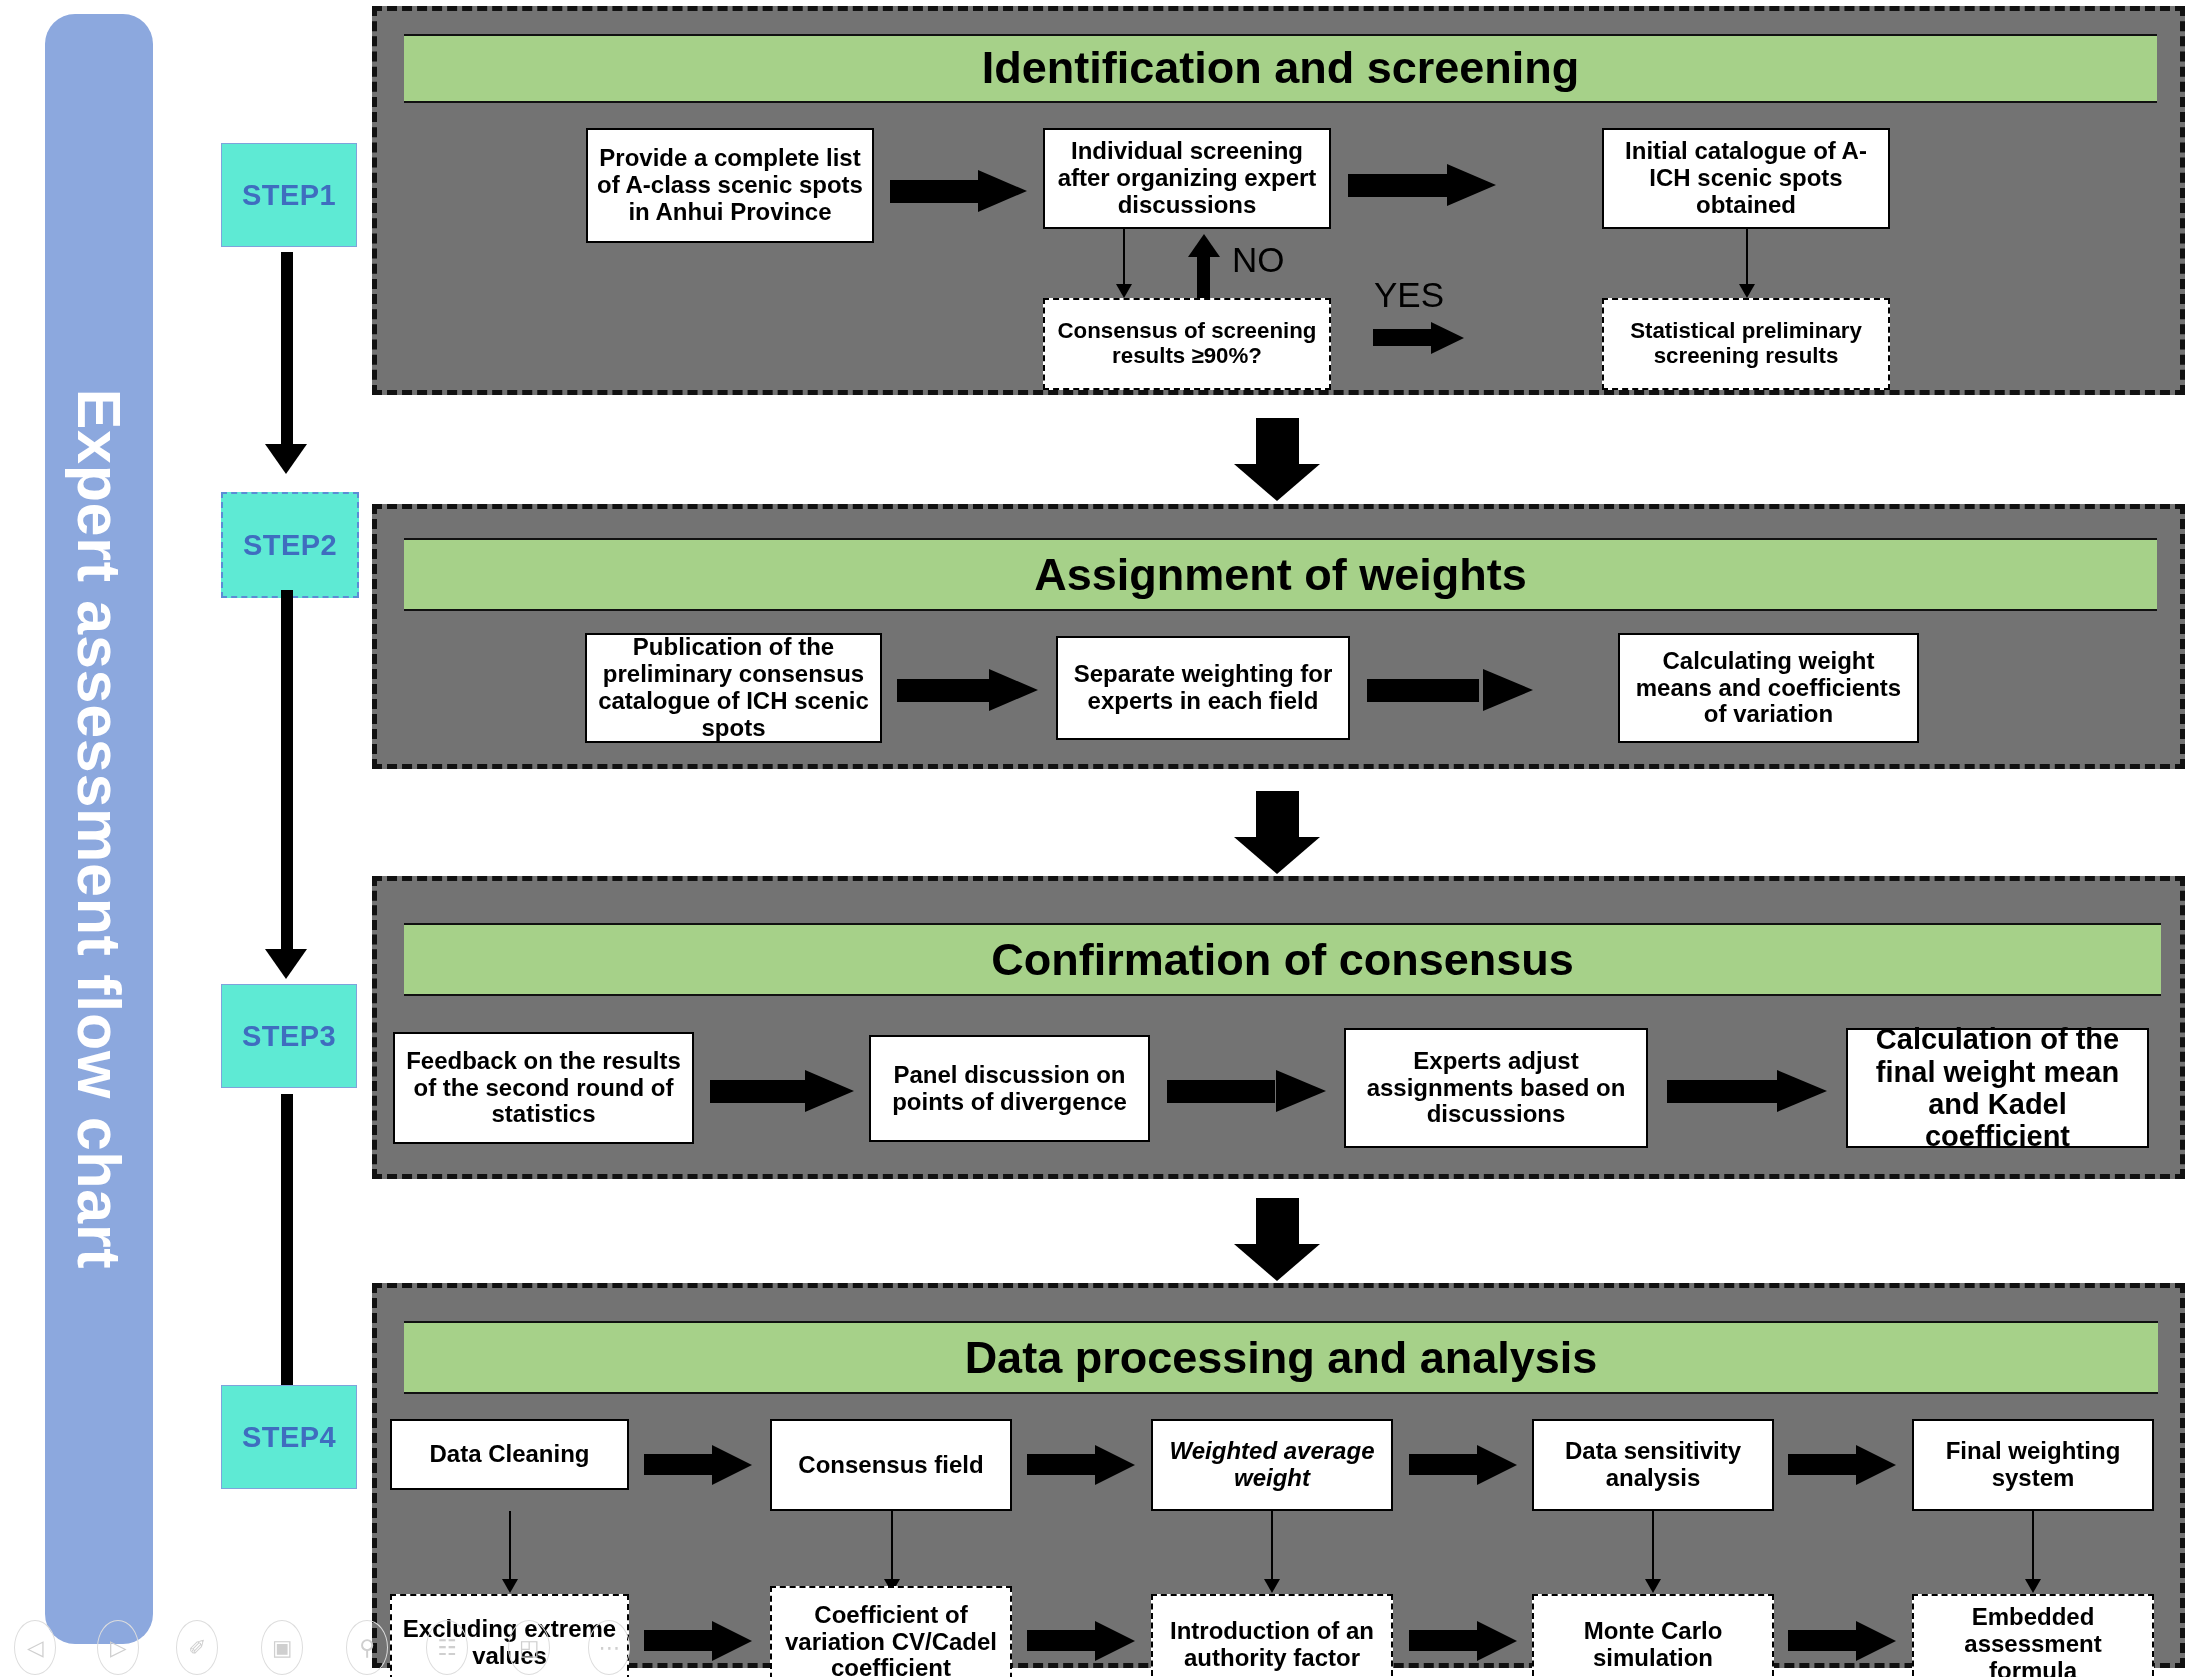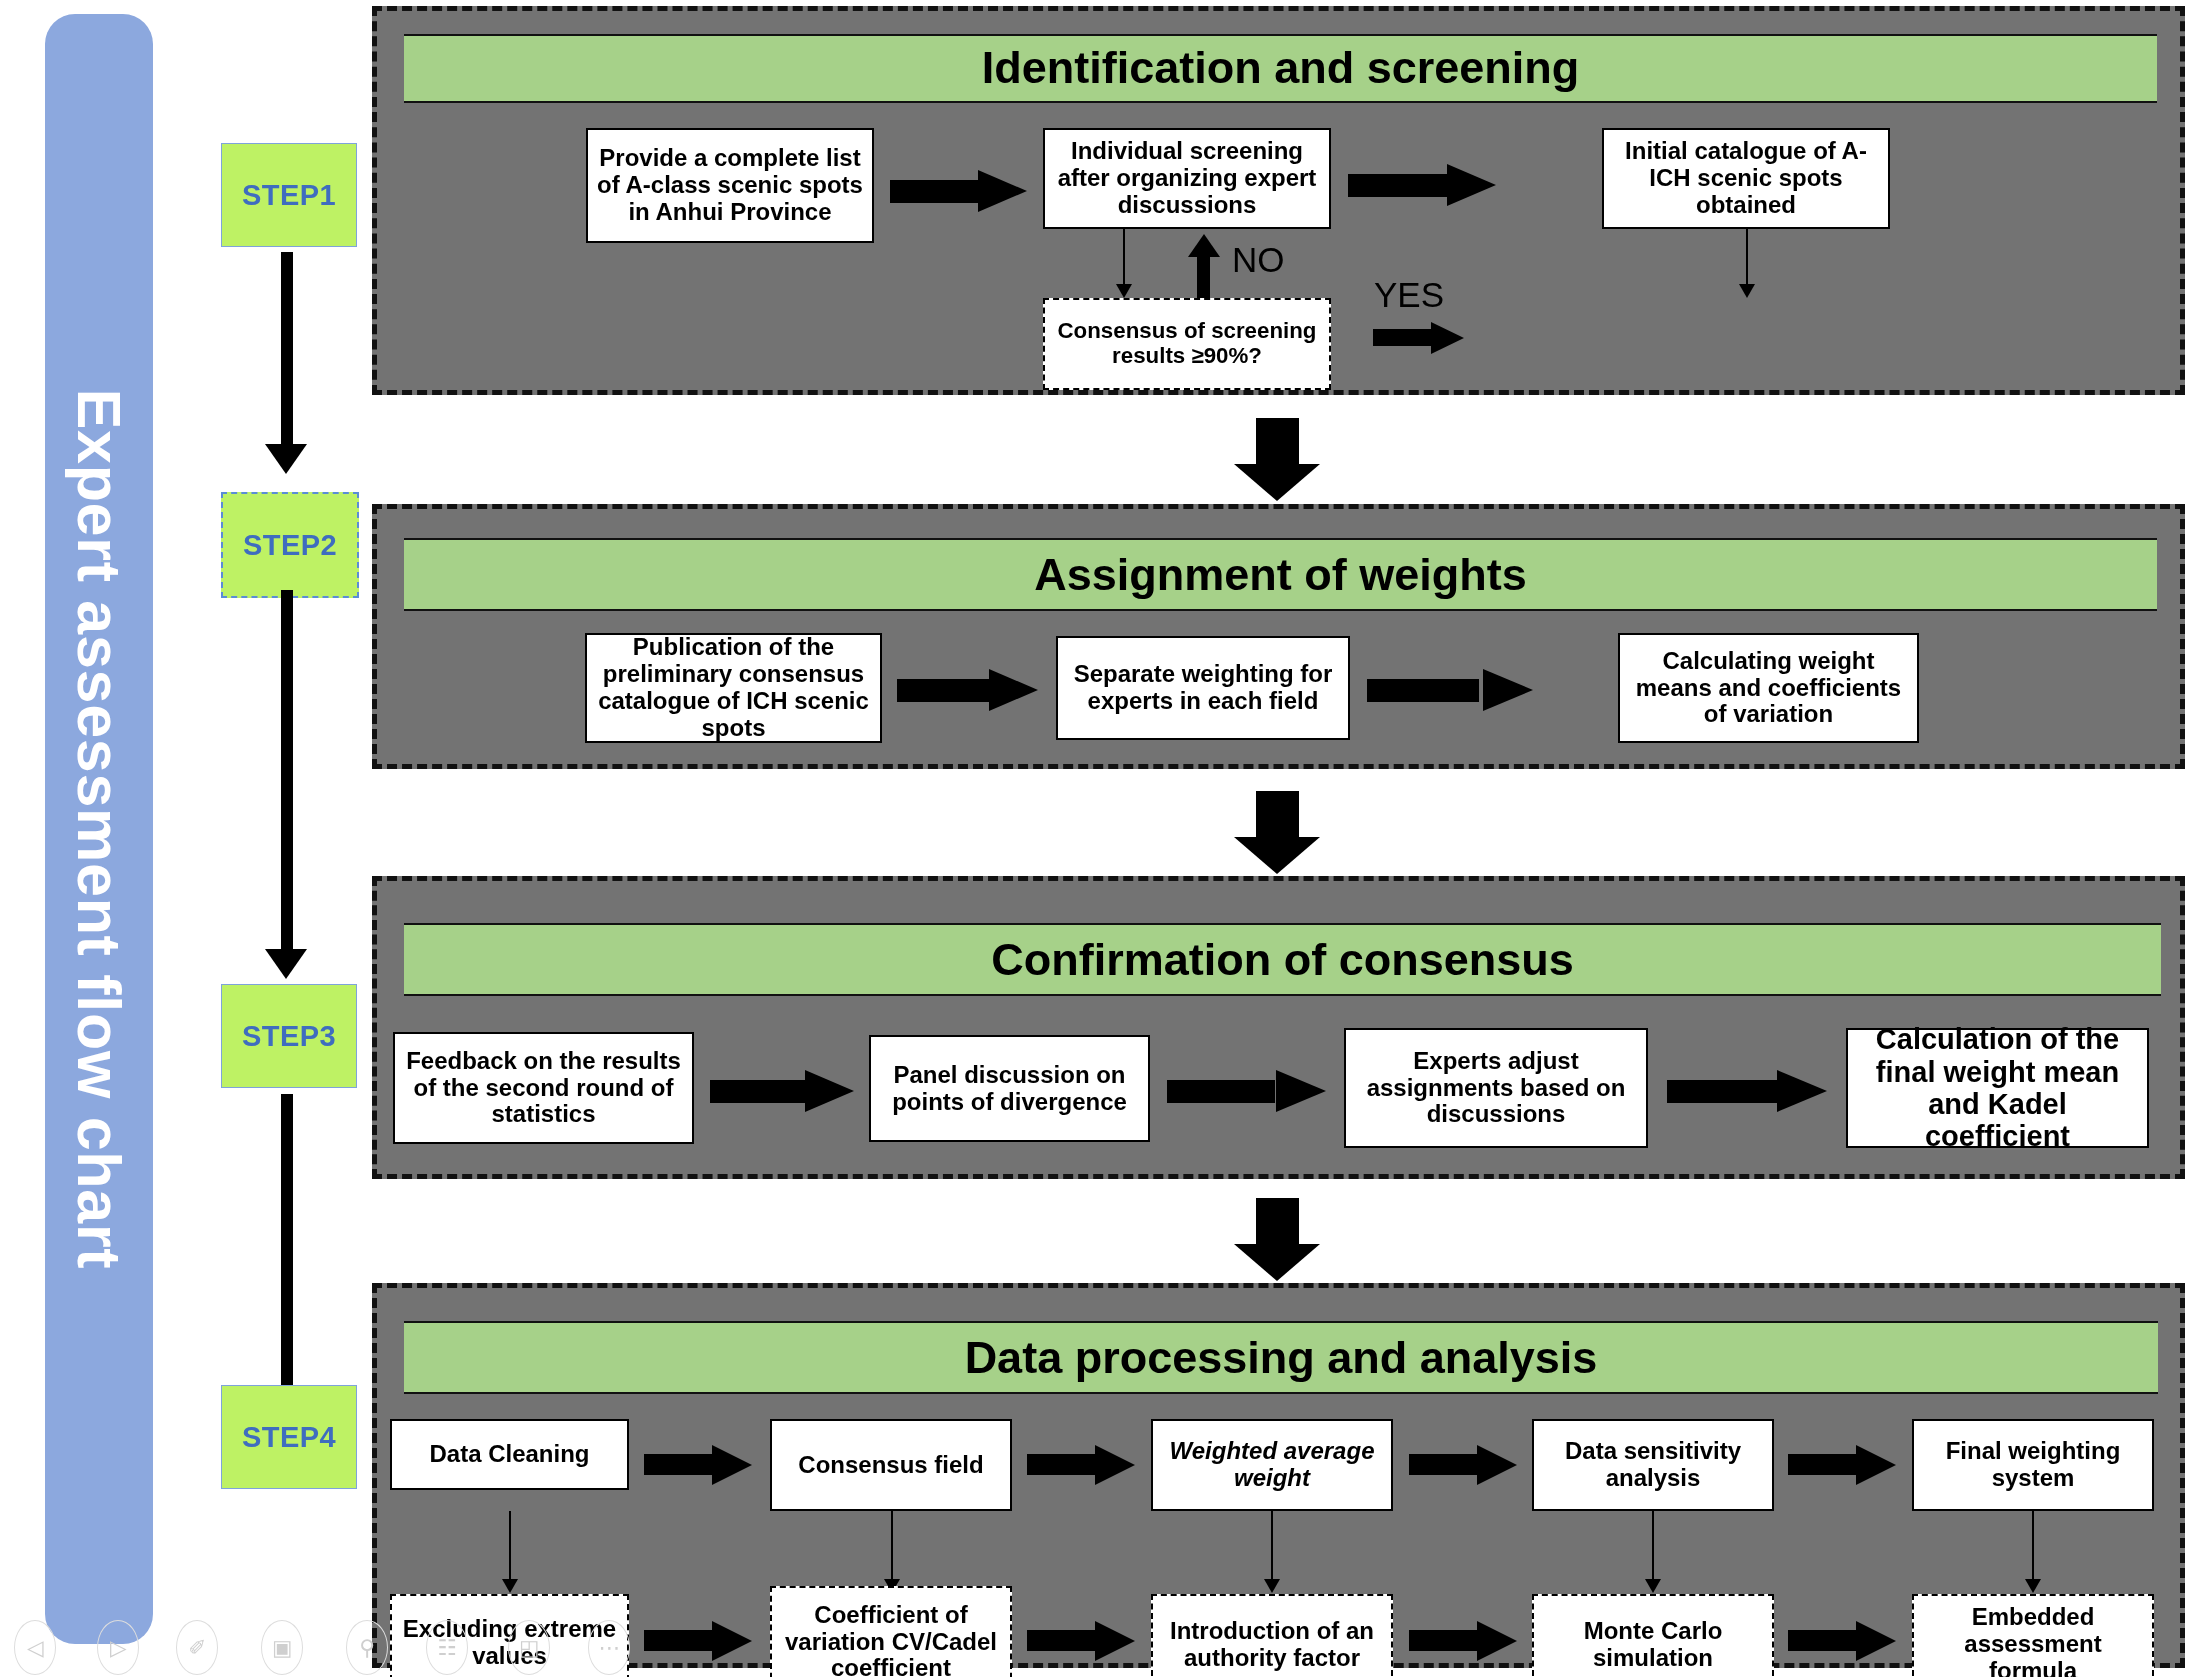--- a/index.html
+++ b/index.html
@@ -15,21 +15,21 @@
   #sidebar-label{
     position:absolute;left:50%;top:50%;
     transform:translate(-50%,-50%) rotate(90deg);
     transform-origin:center center;
     white-space:nowrap;color:#ffffff;
     font-size:61px;font-weight:bold;letter-spacing:0.7px;
   }
   
   .step-box{
     position:absolute;width:134px;height:102px;
-    background:#bef264;border:1.4px solid #7FA3DB;
+    background:#5eead4;border:1.4px solid #7FA3DB;
     display:flex;align-items:center;justify-content:center;
     color:#3F6DBF;font-size:29px;font-weight:bold;letter-spacing:0.4px;
   }
   .step-box.selected{border:2.2px dashed #5B8CD6;}
   
   .v-arrow{position:absolute;width:43px;}
   .v-arrow .shaft{position:absolute;left:16px;top:0;width:12.3px;background:#000;}
   .v-arrow .head{
     position:absolute;left:0;width:0;height:0;
     border-left:21.6px solid transparent;border-right:21.6px solid transparent;
@@ -169,20 +169,21 @@
   <div class="h-arrow" style="left:996px;top:311px;width:91px;height:32px;">
     <div class="shaft" style="top:7.2px;width:59px;height:17.3px;"></div>
     <div class="head" style="top:0;border-top:16px solid transparent;border-bottom:16px solid transparent;border-left:33px solid #000;"></div>
   </div>
 
   <div class="thin-arrow" style="left:1361px;top:218px;width:17.3px;height:69px;">
     <div class="line" style="height:55px;"></div>
       <div class="tip"></div>
   </div>
 
+  <div class="pbox dashed" style="left:1225px;top:287px;width:288px;height:92px;font-size:22.3px;">Statistical preliminary screening results</div>
 </div>
 
 <div class="fat-down" style="left:1234px;top:418px;height:84px;">
   <div class="shaft" style="height:46px;"></div>
     <div class="head" style="top:46px;"></div>
 </div>
 
 <div class="section" style="top:504px;height:265px;">
 
   <div class="sec-header" style="top:29px;width:1753px;height:69px;">Assignment of weights</div>

